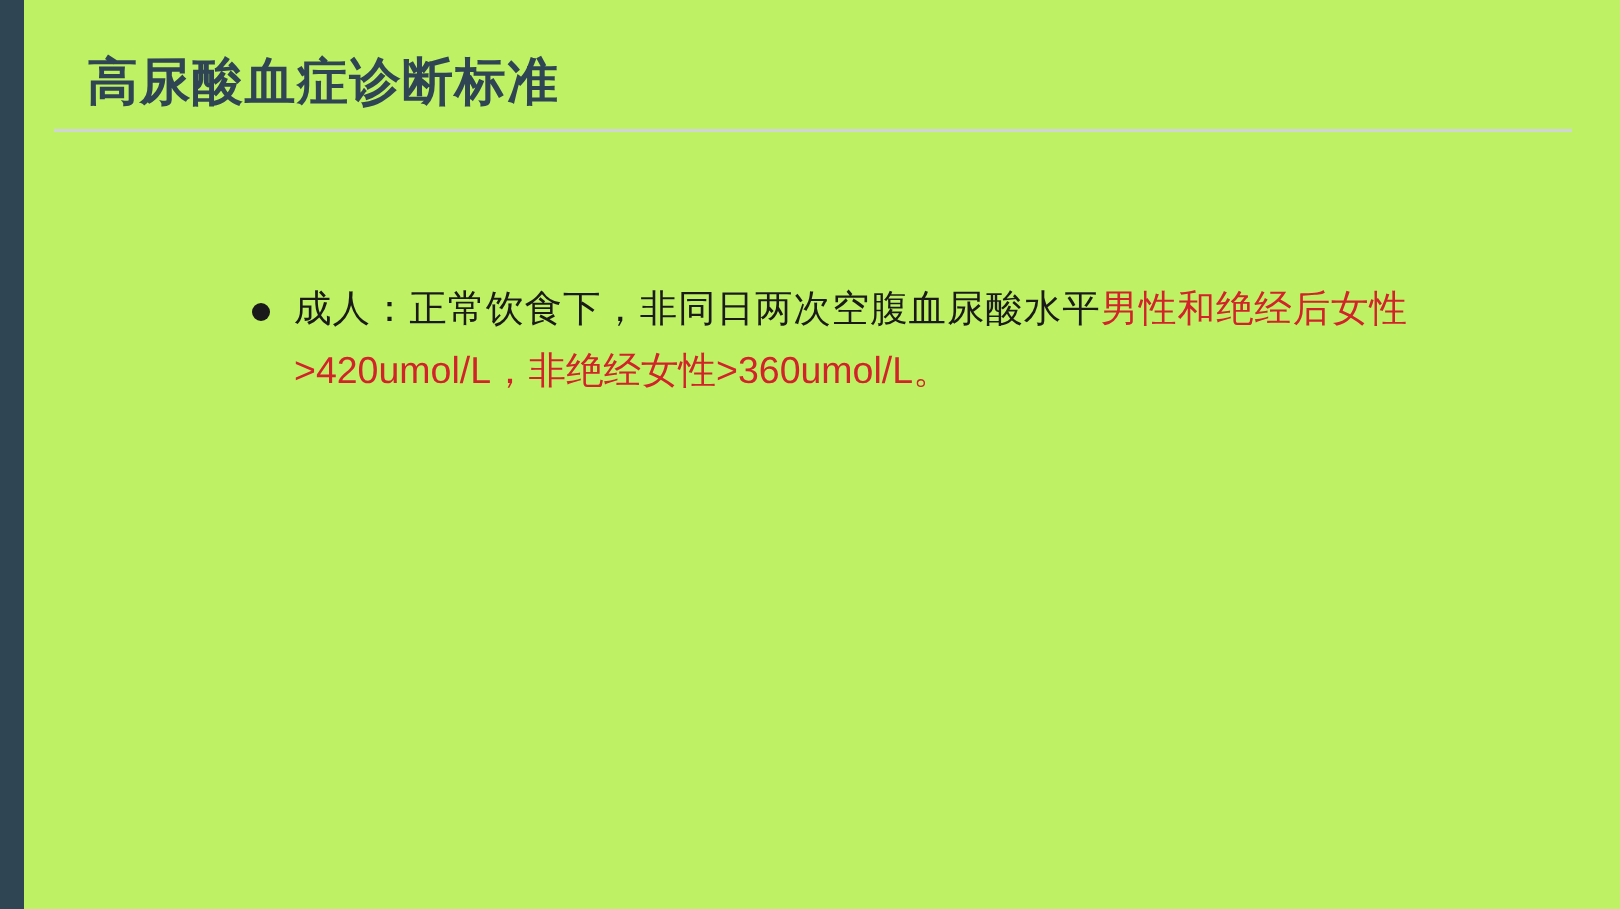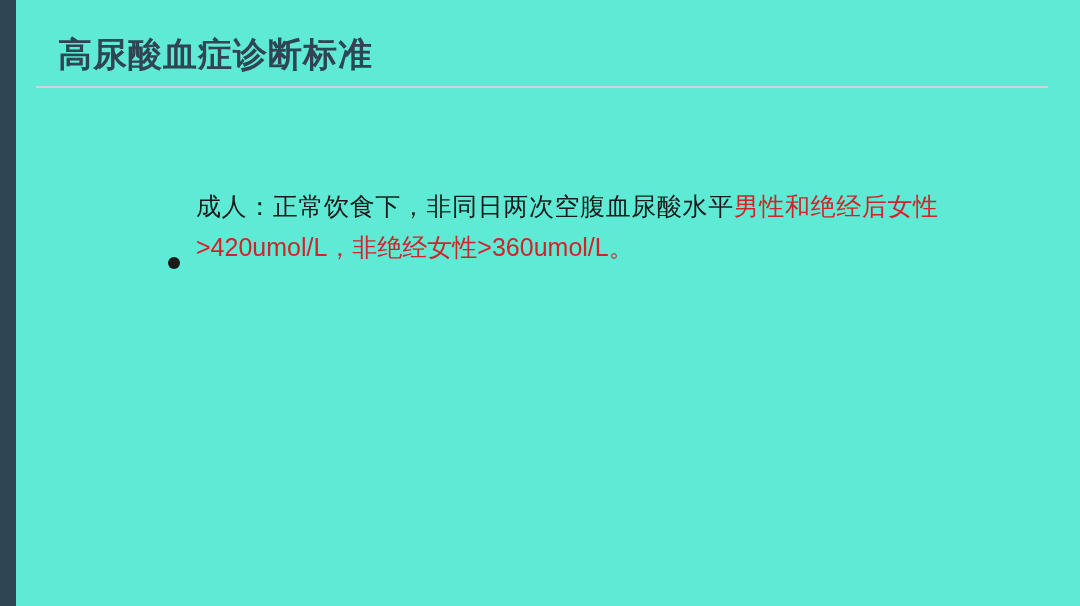--- a/index.html
+++ b/index.html
@@ -10,21 +10,21 @@
     width: 1080px;
     height: 606px;
     background: #ffffff;
     font-family: "Liberation Sans", sans-serif;
     overflow: hidden;
   }
   .slide {
     position: relative;
     width: 1080px;
     height: 606px;
-    background: #5eead4;
+    background: #bef264;
     box-sizing: border-box;
   }
   .left-bar {
     position: absolute;
     left: 0;
     top: 0;
     width: 16px;
     height: 606px;
     background: #2f4554;
   }
@@ -47,21 +47,21 @@
     background: #d0d4d8;
   }
   .content {
     position: absolute;
     left: 168px;
     top: 186px;
     width: 770px;
   }
   .bullet-row {
     display: flex;
-    align-items: flex-end;
+    align-items: flex-start;
     margin-bottom: 6px;
   }
   .bullet-dot {
     flex: 0 0 auto;
     width: 12px;
     height: 12px;
     border-radius: 50%;
     background: #1a1a1a;
     margin-top: 16px;
     margin-right: 16px;

